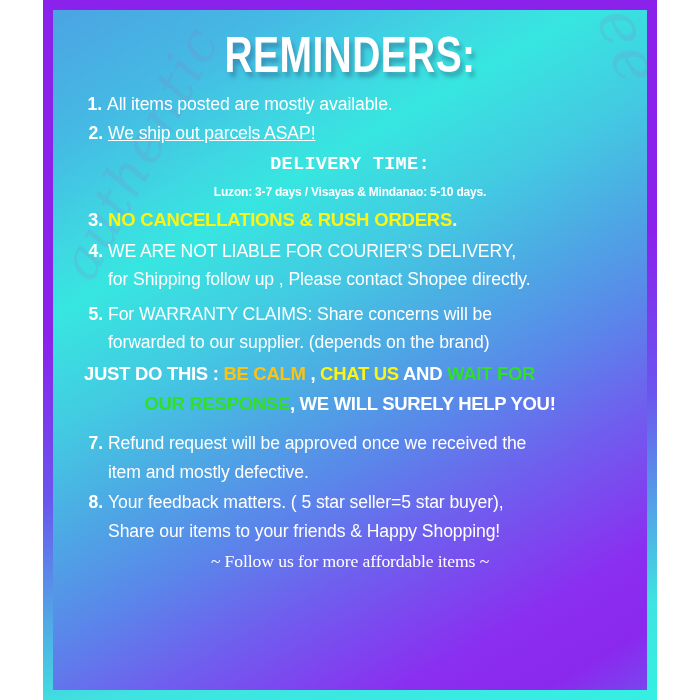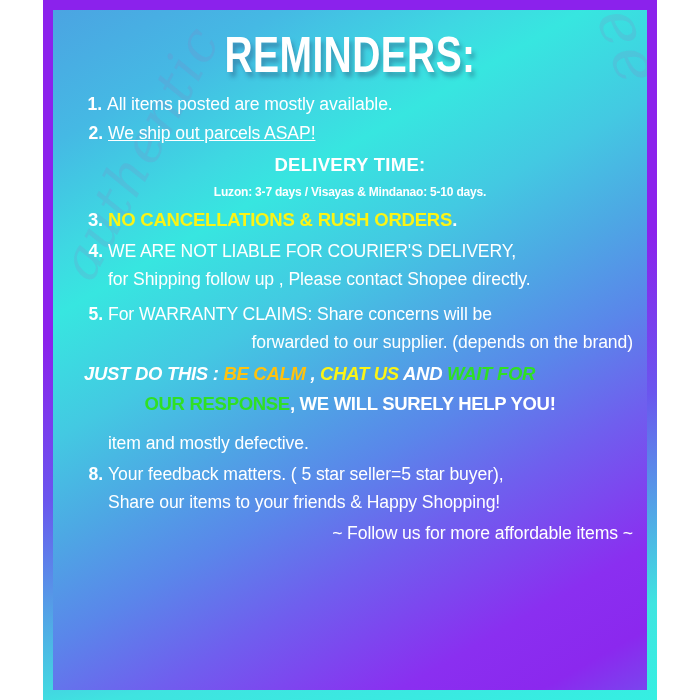--- a/index.html
+++ b/index.html
@@ -122,45 +122,45 @@
   }
 
   .line .num {
     font-weight: bold;
     display: inline-block;
     width: 22px;
     text-align: right;
     margin-right: 5px;
   }
 
-  .centered { text-align: center; }
+  .centered { text-align: center; font-family: Liberation Mono, monospace; }
 
   .bold   { font-weight: bold; }
   .yellow { color: #fbf415; }
   .amber  { color: #ffc20e; }
   .green  { color: #2fe024; }
 
   
   .l1  { margin-left: 13px; }
   .l2  { margin-left: 14px; margin-bottom: 13px; text-decoration: underline; }
   .l-dt { margin-bottom: 12px; font-size: 18.5px; letter-spacing: 0.3px; }
   .l-lv { margin-bottom: 13px; font-size: 12px; text-align: center; letter-spacing: -0.2px;}
   .l3  { margin-left: 14px; font-size: 18.5px; margin-bottom: 13px; letter-spacing: -0.2px;}
   .l4  { margin-left: 14px; margin-bottom: 11px; }
   .l4b { margin-left: 41px; margin-bottom: 17px; }
   .l5  { margin-left: 14px; margin-bottom: 11px; }
-  .l5b { margin-left: 41px; margin-bottom: 13px; text-align: right; }
+  .l5b { margin-left: 41px; margin-bottom: 13px; }
   .l6  { margin-left: 14px; margin-bottom: 11px; }
-  .l6b { margin-left: 17px; font-size: 18.5px; margin-bottom: 11px; letter-spacing: -0.3px; font-style: italic; }
+  .l6b { margin-left: 17px; font-size: 18.5px; margin-bottom: 11px; letter-spacing: -0.3px; }
   .l6c { text-align: center; font-size: 18.5px; margin-bottom: 22px; letter-spacing: -0.3px; }
   .l7  { margin-left: 14px; margin-bottom: 11px; }
   .l7b { margin-left: 41px; margin-bottom: 13px; }
   .l8  { margin-left: 14px; margin-bottom: 11px; }
   .l8b { margin-left: 41px; margin-bottom: 13px; }
-  .l-follow { text-align: right; margin-bottom: 0; }
+  .l-follow { text-align: center; margin-bottom: 0; font-family: Liberation Serif, serif; }
 </style>
 </head>
 <body>
 
 <div id="poster-root">
 
   <div id="poster-border"></div>
 
   <div id="poster-inner">
 
@@ -203,20 +203,23 @@
 
 
       <div class="line l6b bold">
         <span>JUST DO THIS : </span><span class="amber">BE CALM</span><span> , </span><span class="yellow">CHAT US</span><span> AND </span><span class="green">WAIT FOR</span>
       </div>
 
       <div class="line l6c bold">
         <span class="green">OUR RESPONSE</span><span>, WE WILL SURELY HELP YOU!</span>
       </div>
 
+      <div class="line l7">
+        <span class="num">7.</span><span>Refund request will be approved once we received the</span>
+      </div>
       <div class="line l7b">
         <span>item and mostly defective.</span>
       </div>
 
       <div class="line l8">
         <span class="num">8.</span><span>Your feedback matters. ( 5 star seller=5 star buyer),</span>
       </div>
       <div class="line l8b">
         <span>Share our items to your friends &amp; Happy Shopping!</span>
       </div>

